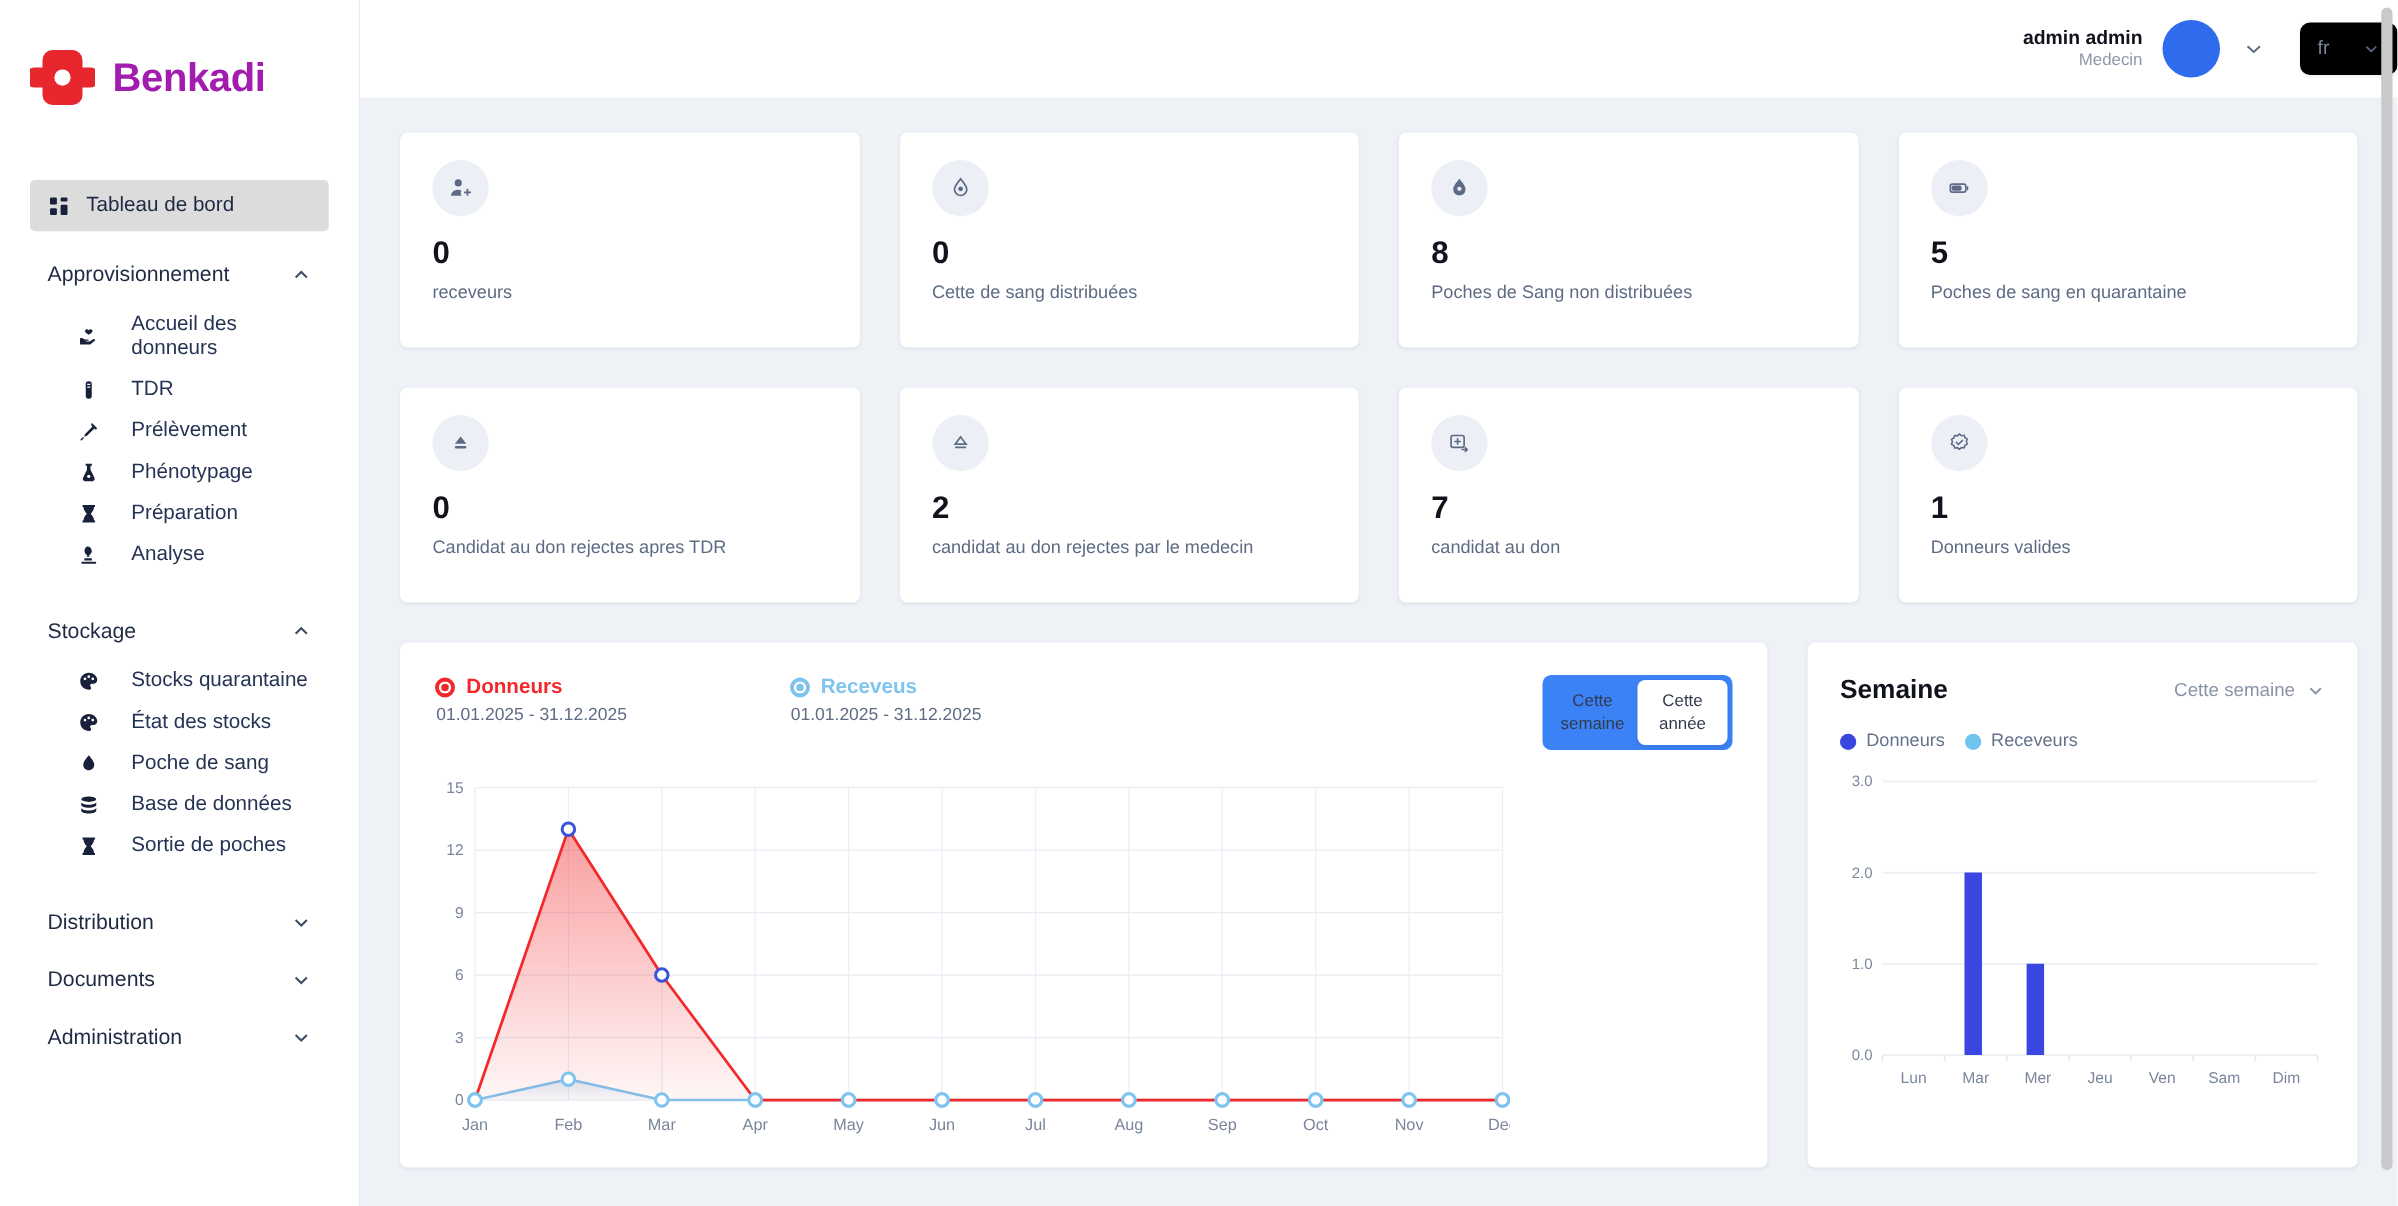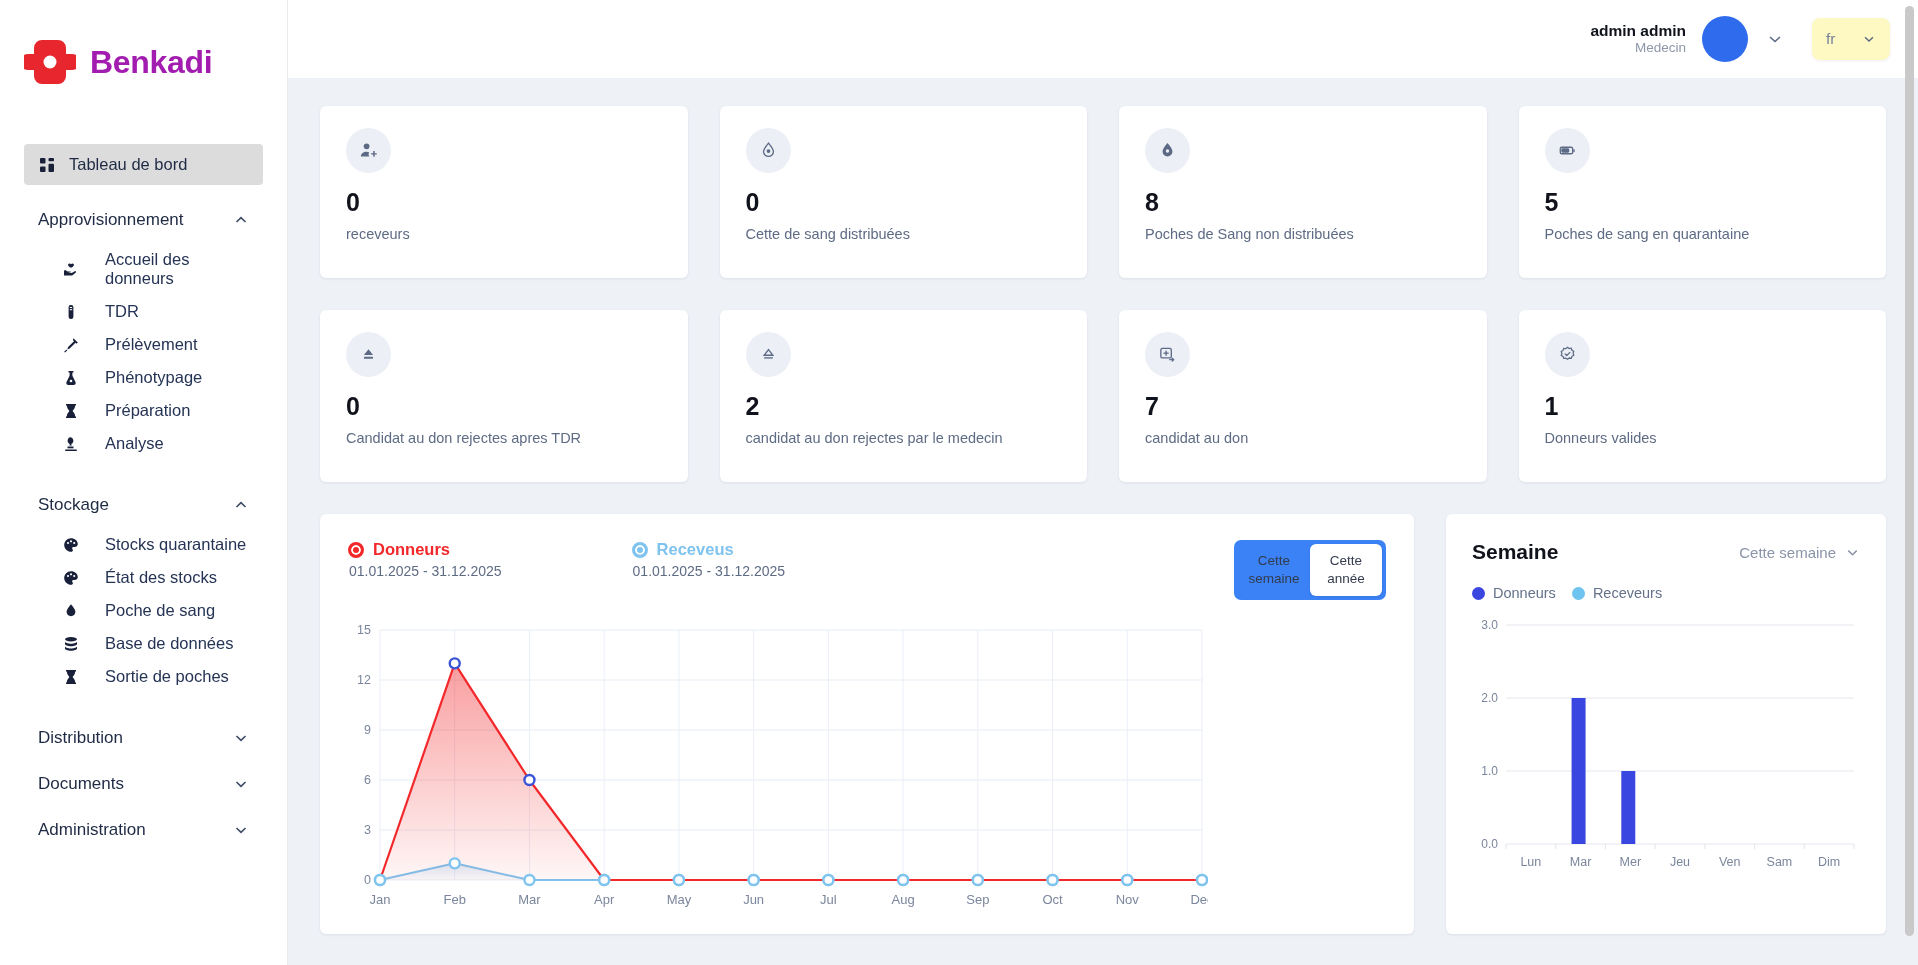--- a/index.html
+++ b/index.html
@@ -44,31 +44,31 @@
   }
   .sub-ico { width: 18px; height: 18px; display: inline-flex; align-items:center; justify-content:center; color:#19213a; flex:0 0 18px;}
   .sub-ico svg { width: 16px; height: 16px; }
   .group-gap { height: 22px; }
 
   
   .main { flex: 1; height: 965px; display: flex; flex-direction: column; position: relative; }
   .topbar {
     height: 78px; background: #ffffff;
     display: flex; align-items: center; justify-content: flex-end;
-    padding-right: 28px; gap: 0;
+    gap: 0;
   }
   .user-block { display: flex; align-items: center; gap: 16px; }
   .user-text { text-align: right; line-height: 1.25; }
   .user-name { font-size: 15.5px; font-weight: 700; color: #11131c; }
   .user-role { font-size: 13.5px; color: #8e97aa; }
   .avatar { width: 46px; height: 46px; border-radius: 50%; background: #2f6bed; }
   .topchev { width: 22px; height: 22px; color: #5b6882; display:flex; align-items:center; justify-content:center; cursor:pointer;}
   .lang {
     margin-left: 26px; width: 78px; height: 42px; border-radius: 8px;
-    background: #fef9c3; box-shadow: 0 1px 3px rgba(20,30,60,.07);
+    background: #000000; box-shadow: 0 1px 3px rgba(20,30,60,.07);
     display: flex; align-items: center; justify-content: space-between;
     padding: 0 14px; color: #77829a; font-size: 15.5px; cursor: pointer;
   }
 
   .content {
     flex: 1; background: #eef1f6;
     padding: 28px 32px 0 32px;
     overflow: hidden;
   }
 

